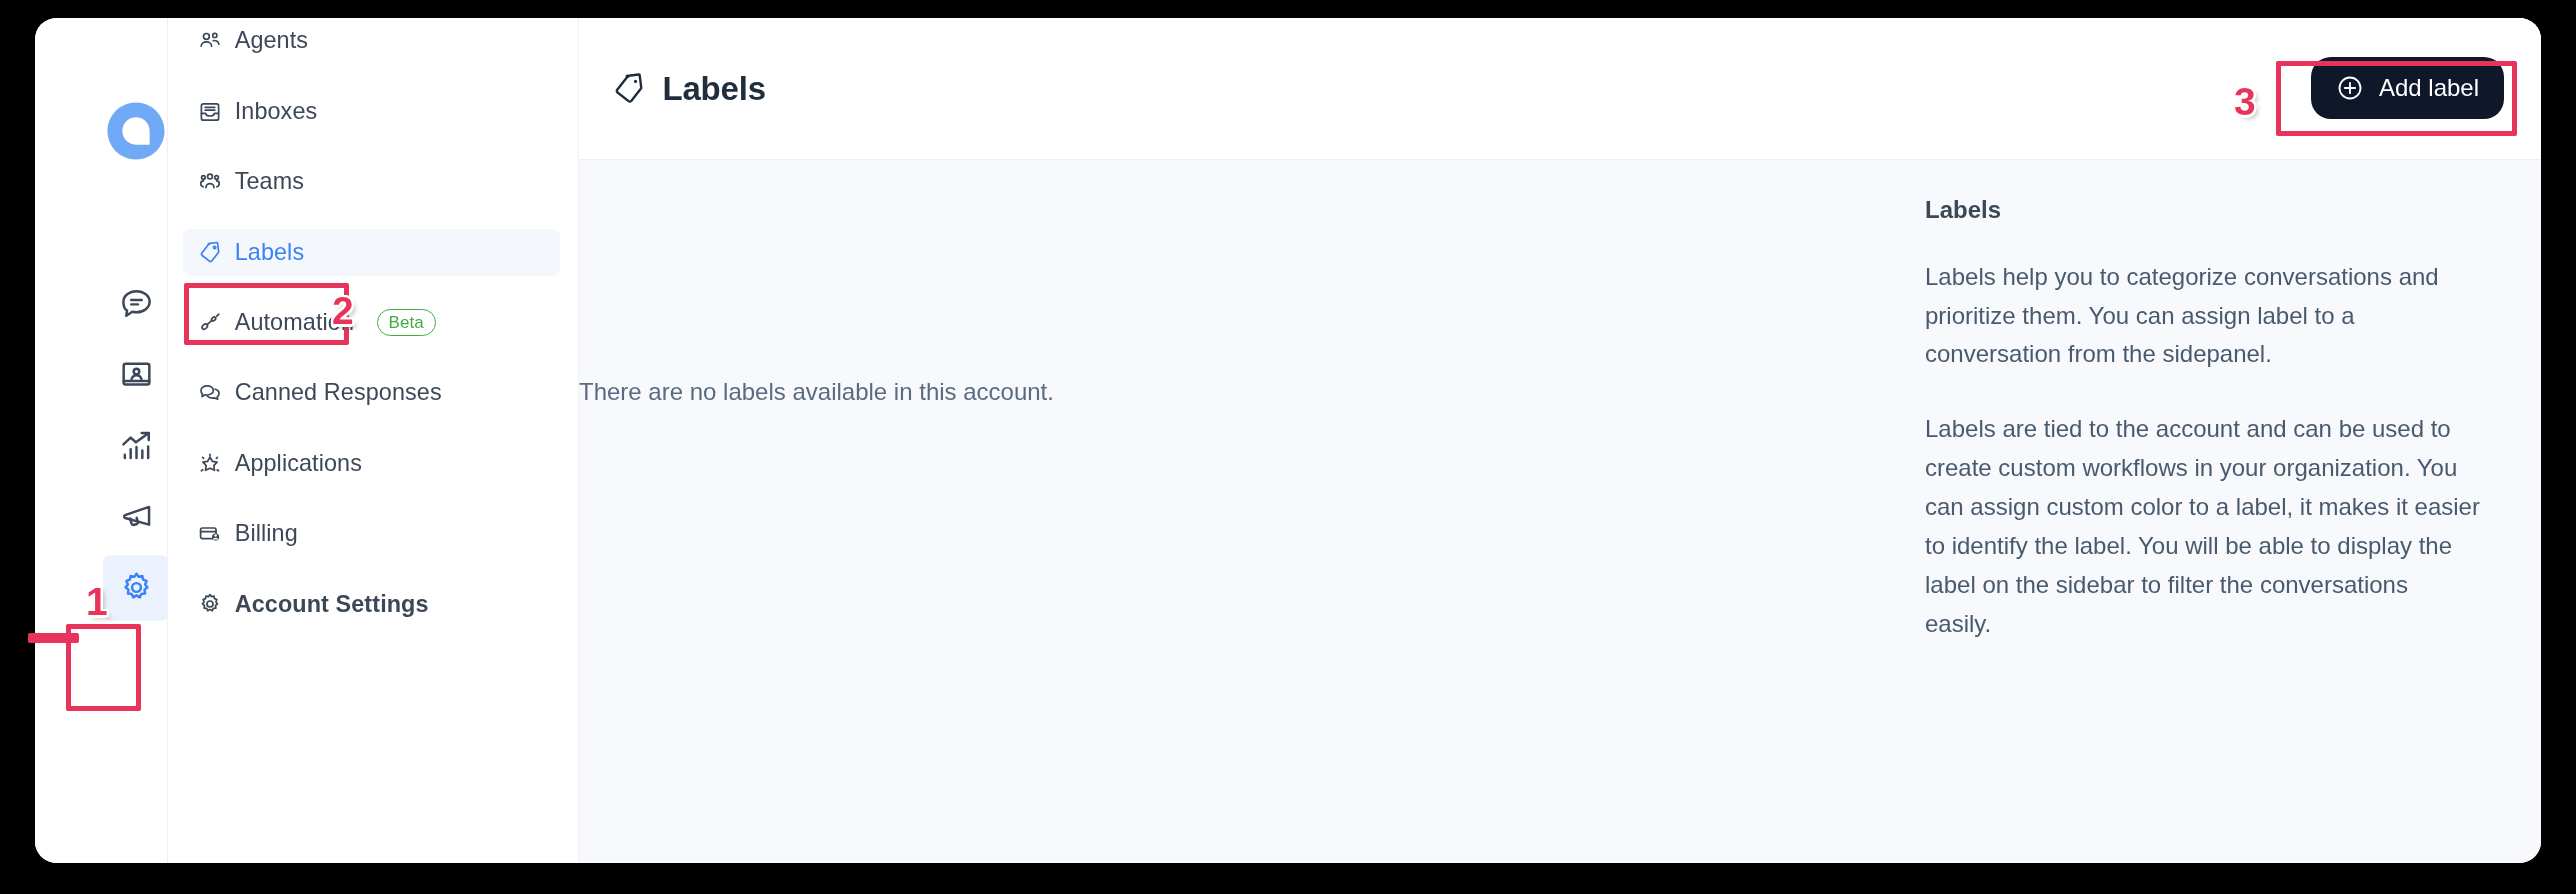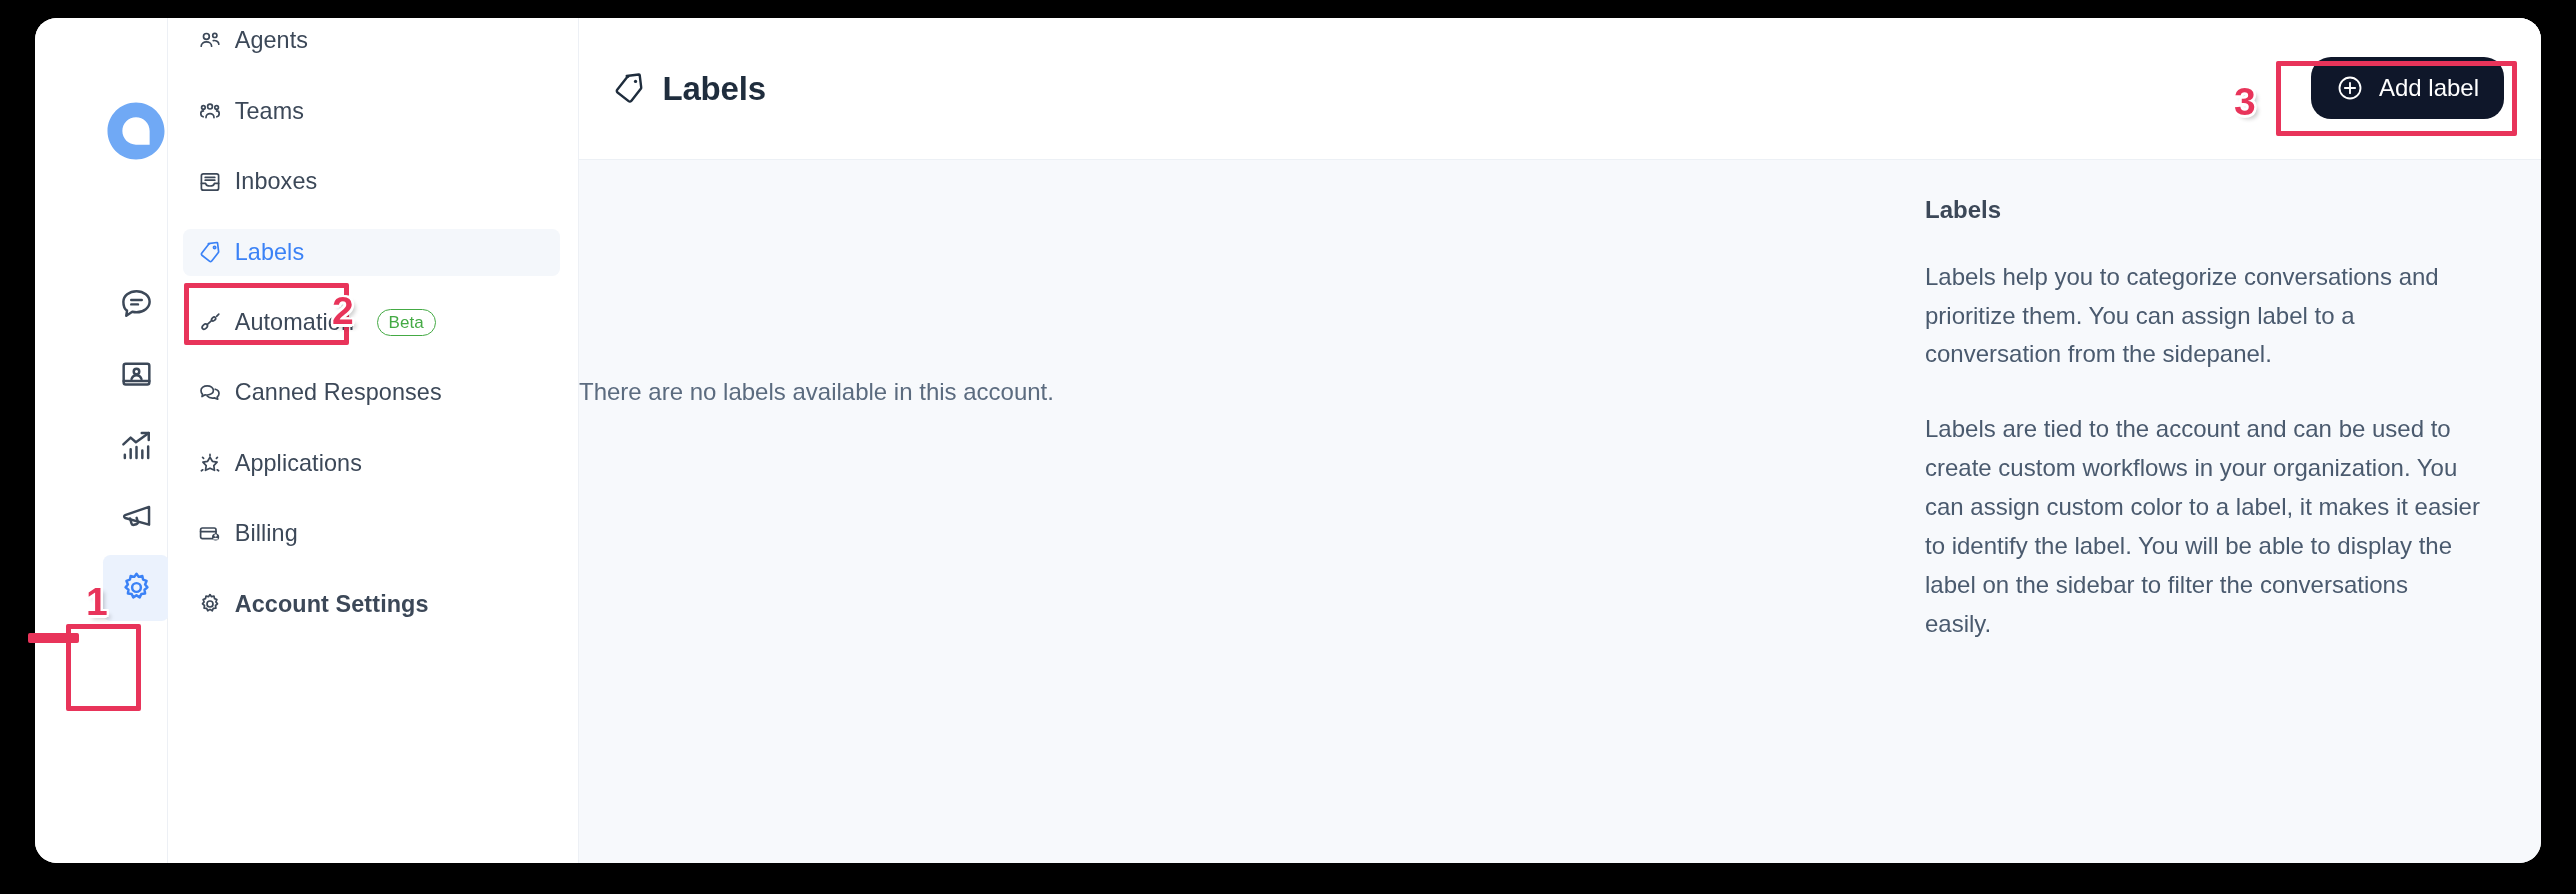--- a/index.html
+++ b/index.html
@@ -269,40 +269,40 @@
           <circle class="mi-stroke" cx="16.8" cy="6.4" r="2.1"></circle>
           <path class="mi-stroke" d="M15.3 11.6c2.6-.4 5.5.9 5.5 3.6"></path>
         </svg>
       </span>
       <span class="mi-label">Agents</span>
     </div>
 
     <div class="menu-item" style="margin-top:23.4px;">
       <span class="mi-icon">
         <svg viewBox="0 0 24 24">
+          <rect class="mi-stroke" x="3.4" y="3.8" width="17.2" height="16.4" rx="2"></rect>
+          <path class="mi-stroke" d="M3.4 13.4h4.2c.5 1.6 1.7 2.6 4.4 2.6s3.9-1 4.4-2.6h4.2"></path>
+          <path class="mi-stroke" d="M7.2 7.4h9.6M7.2 10.2h9.6"></path>
+        </svg>
+      </span>
+      <span class="mi-label">Inboxes</span>
+    </div>
+
+    <div class="menu-item" style="margin-top:23.4px;">
+      <span class="mi-icon">
+        <svg viewBox="0 0 24 24">
           <circle class="mi-stroke" cx="12" cy="6.6" r="2.4"></circle>
           <circle class="mi-stroke" cx="5.4" cy="7.4" r="1.8"></circle>
           <circle class="mi-stroke" cx="18.6" cy="7.4" r="1.8"></circle>
           <path class="mi-stroke" d="M8 17.6c0-2.4 1.8-4 4-4s4 1.6 4 4"></path>
           <path class="mi-stroke" d="M5.2 16.8c-1.5-.5-2.4-1.7-2.4-3.4 0-1.6 1.2-2.5 2.6-2.5"></path>
           <path class="mi-stroke" d="M18.8 16.8c1.5-.5 2.4-1.7 2.4-3.4 0-1.6-1.2-2.5-2.6-2.5"></path>
         </svg>
       </span>
       <span class="mi-label">Teams</span>
-    </div>
-
-    <div class="menu-item" style="margin-top:23.4px;">
-      <span class="mi-icon">
-        <svg viewBox="0 0 24 24">
-          <rect class="mi-stroke" x="3.4" y="3.8" width="17.2" height="16.4" rx="2"></rect>
-          <path class="mi-stroke" d="M3.4 13.4h4.2c.5 1.6 1.7 2.6 4.4 2.6s3.9-1 4.4-2.6h4.2"></path>
-          <path class="mi-stroke" d="M7.2 7.4h9.6M7.2 10.2h9.6"></path>
-        </svg>
-      </span>
-      <span class="mi-label">Inboxes</span>
     </div>
 
     <div class="menu-item active" style="margin-top:23.4px;">
       <span class="mi-icon">
         <svg viewBox="0 0 24 24">
           <path class="mi-stroke" d="M11.4 3.4H20a.6.6 0 0 1 .6.6v8.6a1.4 1.4 0 0 1-.4 1l-7.6 7.6a1.4 1.4 0 0 1-2 0l-7-7a1.4 1.4 0 0 1 0-2l7.8-7.8a1.4 1.4 0 0 1 1-.4Z" transform="rotate(-7 12 12)"></path>
           <circle class="mi-stroke" cx="16.6" cy="7.4" r="1.15" fill="#3b82f6" stroke="none"></circle>
         </svg>
       </span>
       <span class="mi-label">Labels</span>

